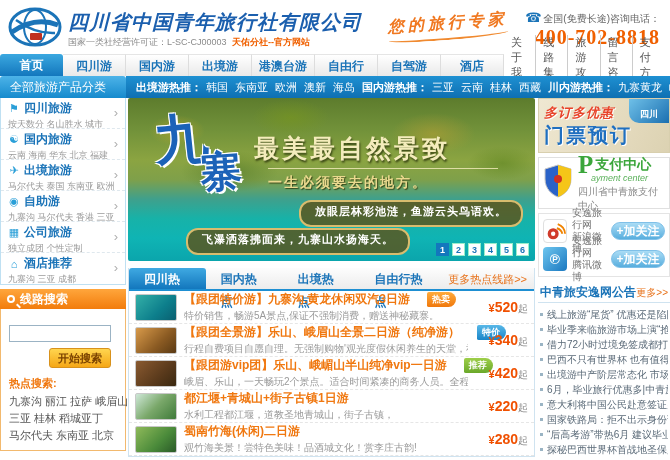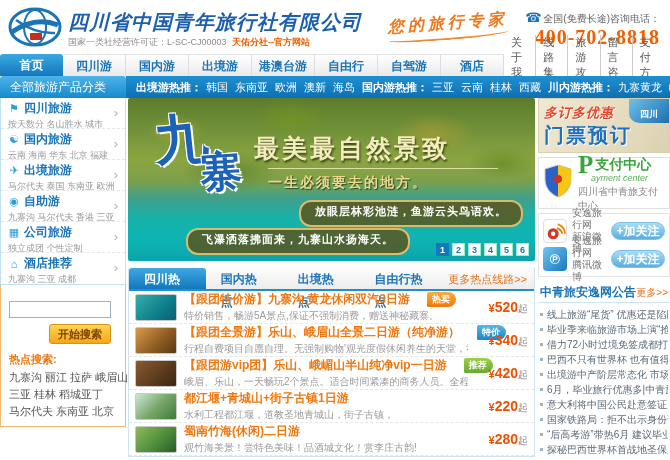--- a/index.html
+++ b/index.html
@@ -279,20 +279,24 @@
         <div class="cat-item">
           <div class="cat-name-line">
             <span class="cat-icon">⌂</span>
             <span class="cat-name">酒店推荐</span>
           </div>
           <div class="cat-sub">九寨沟 三亚 成都</div>
           <span class="cat-arrow"></span>
         </div>
       </div>
 
+      <div class="search-header">
+        <span class="magnifier"></span>
+        <span>线路搜索</span>
+      </div>
       <div class="search-panel">
         <input class="search-input" value="" style="">
         <button class="search-btn">开始搜索</button>
         <div class="hot-label">热点搜索:</div>
         <div class="hot-line">九寨沟 丽江 拉萨 峨眉山</div>
         <div class="hot-line">三亚 桂林 稻城亚丁</div>
         <div class="hot-line">马尔代夫 东南亚 北京</div>
       </div>
 
     </div>

